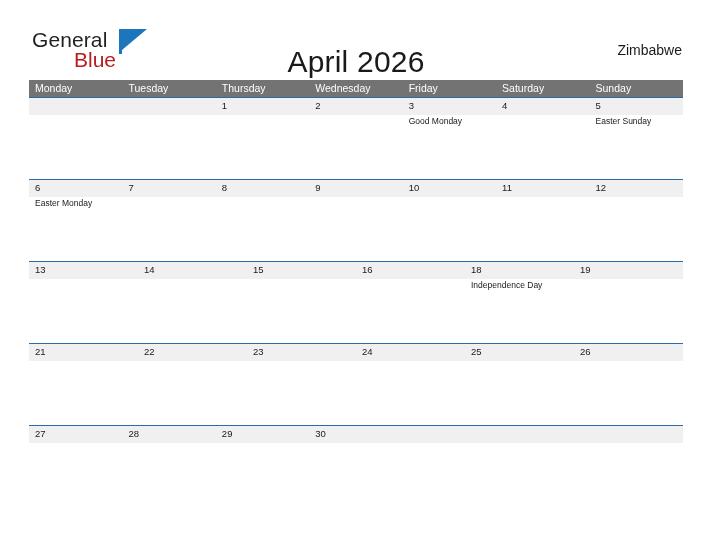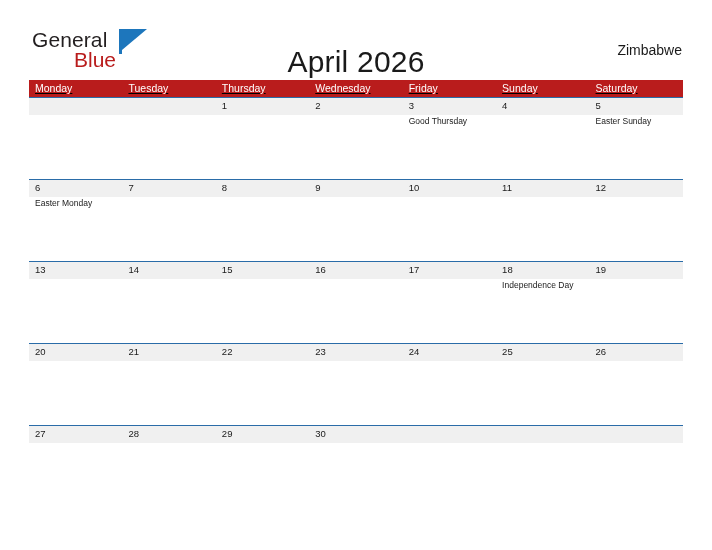--- a/index.html
+++ b/index.html
@@ -105,23 +105,22 @@
   
   .calendar {
     position: absolute;
     left: 29px;
     top: 80px;
     width: 654px;
   }
 
   .weekday-row {
     display: flex;
-    background: #b91c1c;
+    background: #737373;
     height: 17px;
-    text-decoration: underline;
   }
   .weekday-cell {
     flex: 1 1 0;
     color: #ffffff;
     font-size: 10.5px;
     line-height: 17px;
     padding-left: 6px;
     box-sizing: border-box;
     white-space: nowrap;
     overflow: hidden;
@@ -189,22 +188,22 @@
   </div>
 
   <div class="calendar">
 
     <div class="weekday-row">
       <div class="weekday-cell">Monday</div>
       <div class="weekday-cell">Tuesday</div>
       <div class="weekday-cell">Thursday</div>
       <div class="weekday-cell">Wednesday</div>
       <div class="weekday-cell">Friday</div>
+      <div class="weekday-cell">Saturday</div>
       <div class="weekday-cell">Sunday</div>
-      <div class="weekday-cell">Saturday</div>
     </div>
 
     <div class="week-row">
       <div class="day-cell">
           <span class="day-number"></span>
           <span class="day-event"></span>
         </div>
       <div class="day-cell">
           <span class="day-number"></span>
           <span class="day-event"></span>
@@ -212,21 +211,21 @@
       <div class="day-cell">
           <span class="day-number">1</span>
           <span class="day-event"></span>
         </div>
       <div class="day-cell">
           <span class="day-number">2</span>
           <span class="day-event"></span>
         </div>
       <div class="day-cell">
           <span class="day-number">3</span>
-          <span class="day-event">Good Thursday</span>
+          <span class="day-event">Good Monday</span>
         </div>
       <div class="day-cell">
           <span class="day-number">4</span>
           <span class="day-event"></span>
         </div>
       <div class="day-cell">
           <span class="day-number">5</span>
           <span class="day-event">Easter Sunday</span>
         </div>
     </div>
@@ -273,39 +272,31 @@
         </div>
       <div class="day-cell">
           <span class="day-number">15</span>
           <span class="day-event"></span>
         </div>
       <div class="day-cell">
           <span class="day-number">16</span>
           <span class="day-event"></span>
         </div>
       <div class="day-cell">
-          <span class="day-number">17</span>
-          <span class="day-event"></span>
-        </div>
-      <div class="day-cell">
           <span class="day-number">18</span>
           <span class="day-event">Independence Day</span>
         </div>
       <div class="day-cell">
           <span class="day-number">19</span>
           <span class="day-event"></span>
         </div>
     </div>
 
     <div class="week-row">
       <div class="day-cell">
-          <span class="day-number">20</span>
-          <span class="day-event"></span>
-        </div>
-      <div class="day-cell">
           <span class="day-number">21</span>
           <span class="day-event"></span>
         </div>
       <div class="day-cell">
           <span class="day-number">22</span>
           <span class="day-event"></span>
         </div>
       <div class="day-cell">
           <span class="day-number">23</span>
           <span class="day-event"></span>

